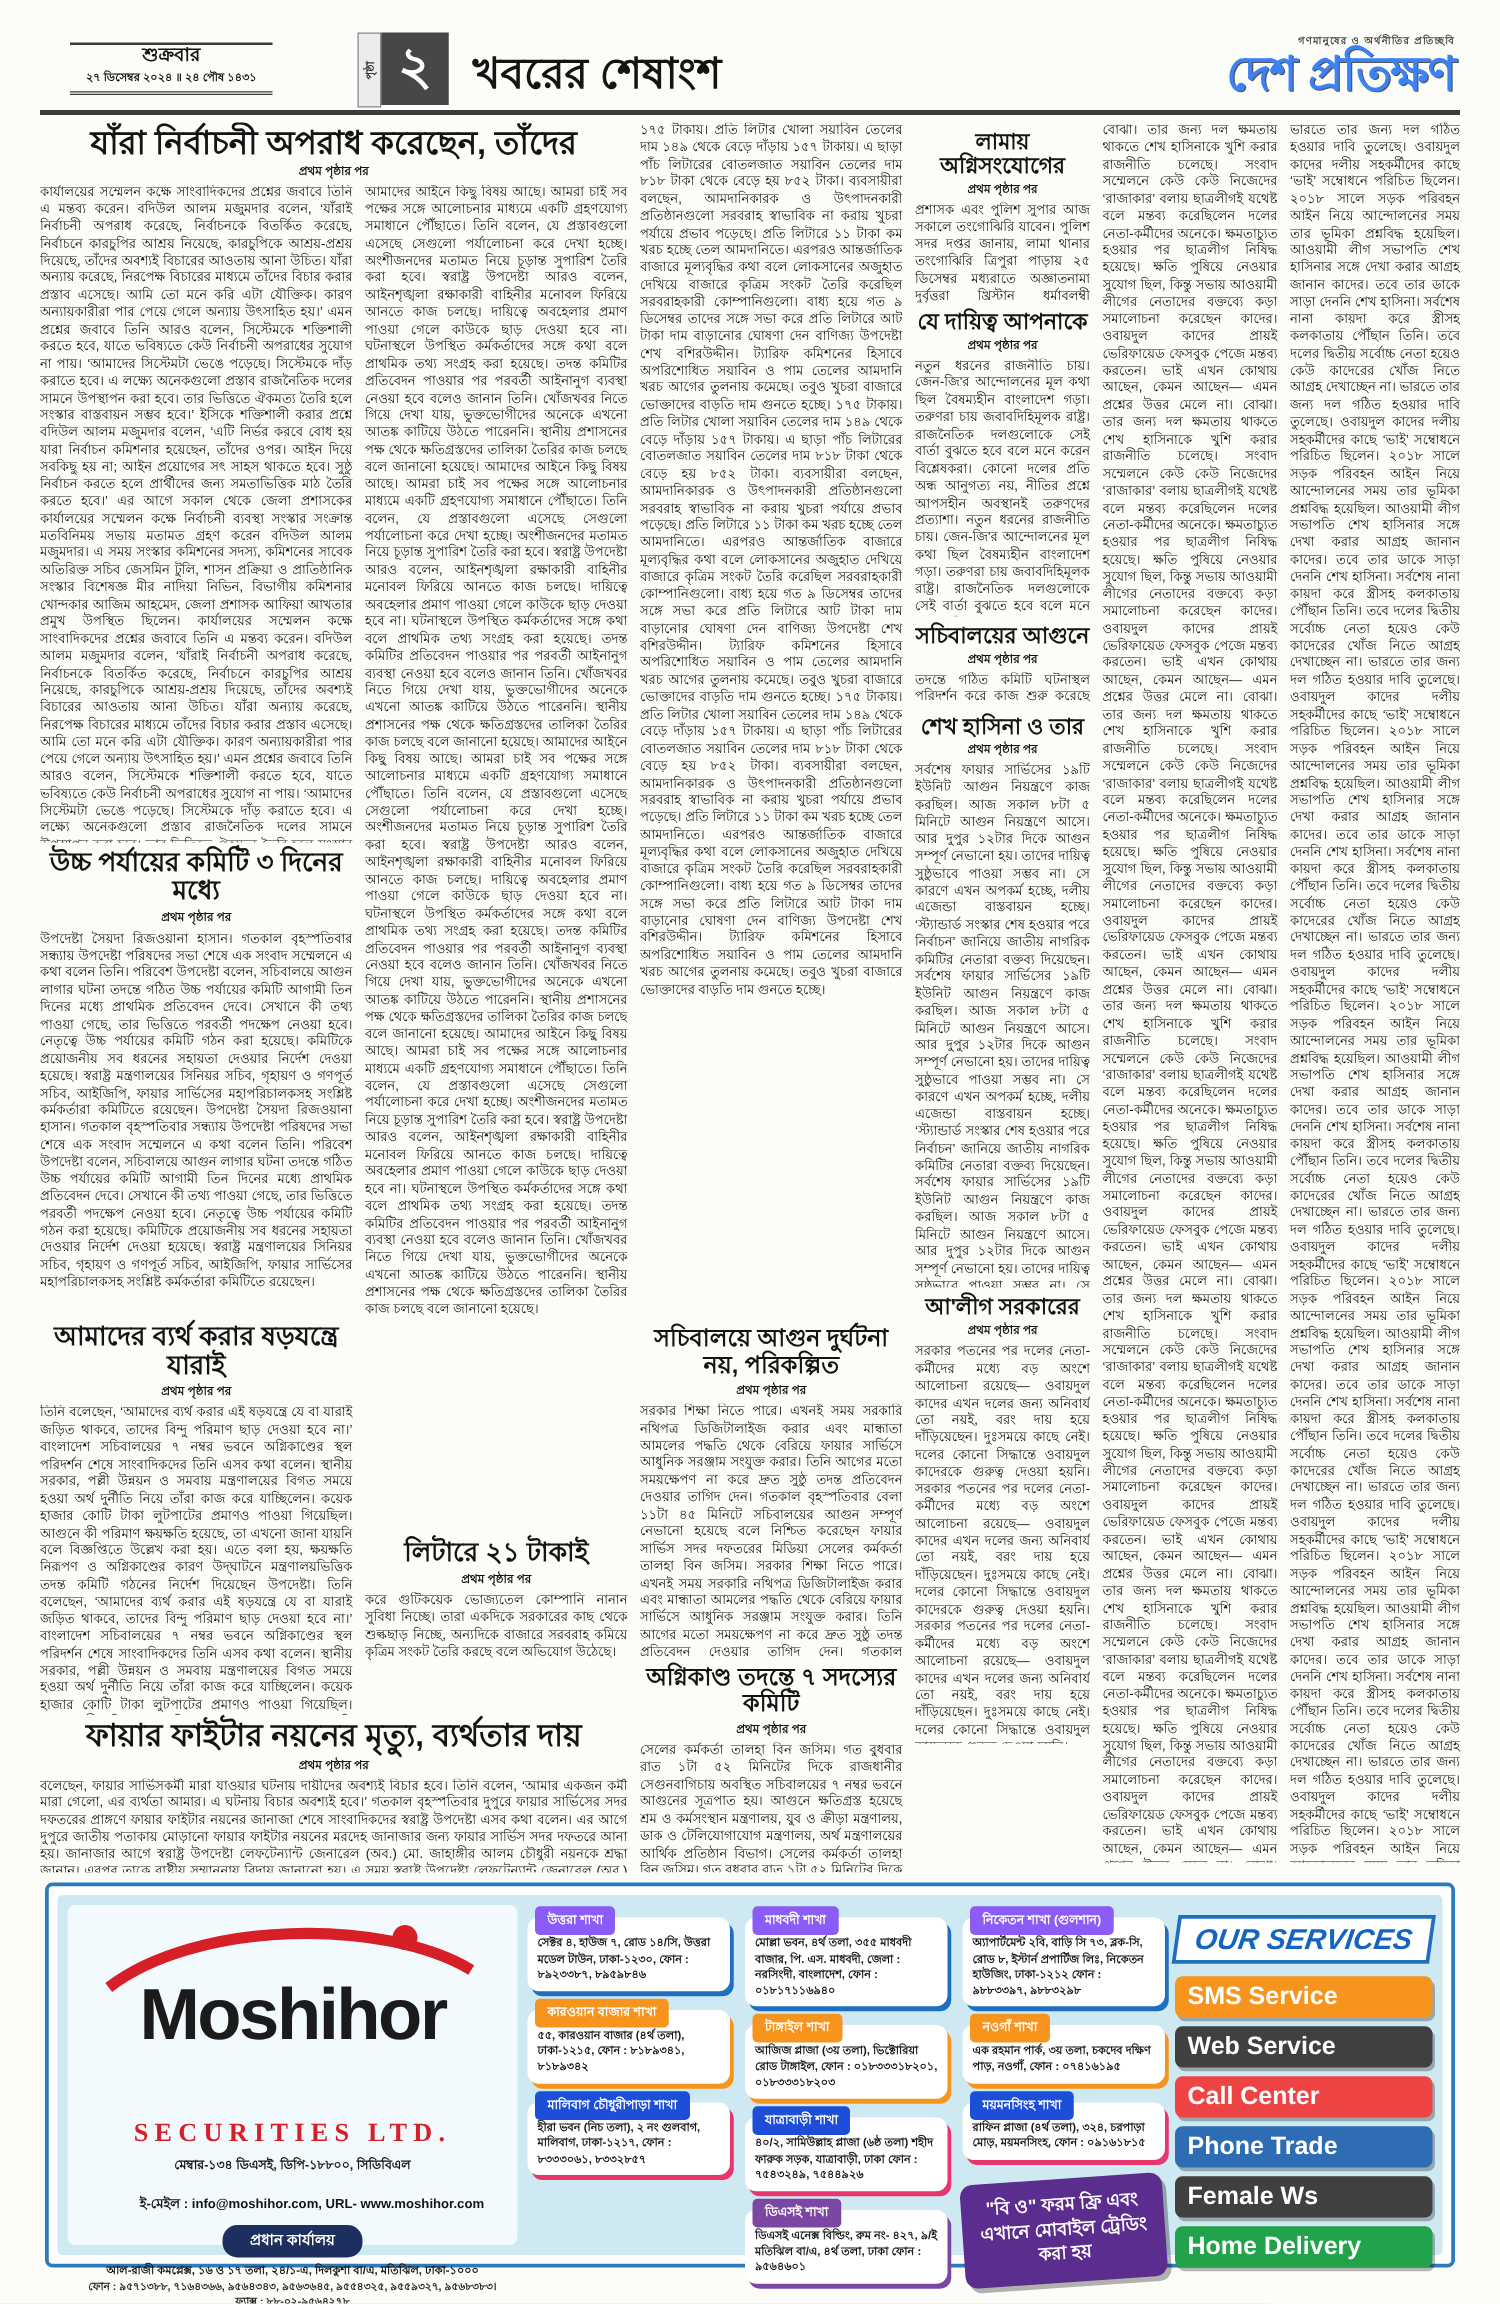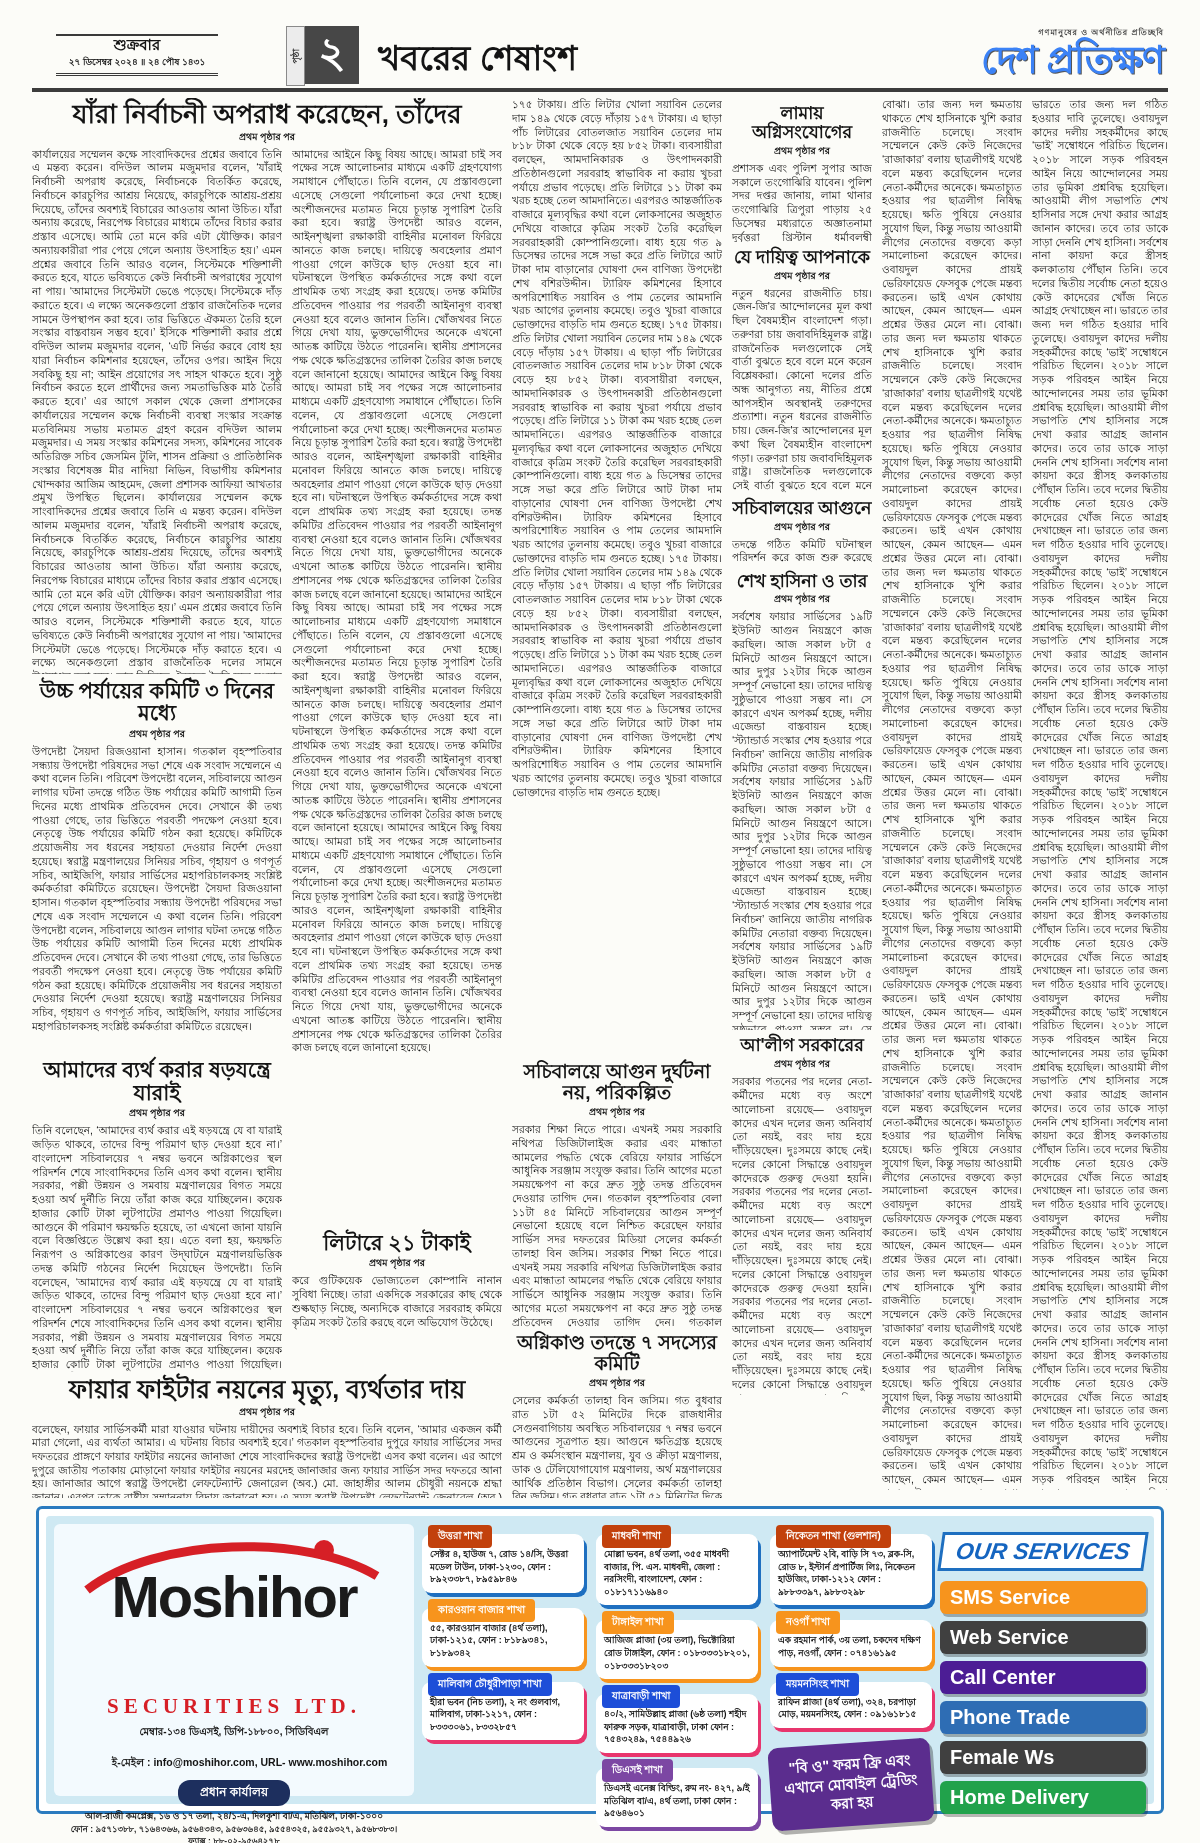--- a/index.html
+++ b/index.html
@@ -43,50 +43,50 @@
   .blk.subhead{font-size:9.5px;font-weight:bold;text-align:center;padding:0 0 3px;}
   .widepara{font-size:10.5px;line-height:1.3;text-align:justify;height:88px;overflow:hidden;}
 
   
   .ad{position:absolute;left:36px;right:36px;top:1506px;height:308px;border:3px solid #2b7bbf;
       border-radius:6px;background:#ffffff;padding:7px;box-sizing:border-box;}
   .ad-inner{background:#cfe9f3;border-radius:4px;height:100%;display:flex;gap:8px;padding:8px;box-sizing:border-box;}
   .ad-left{width:360px;flex:none;text-align:center;background:#f3fafe;border-radius:6px;padding-top:6px;box-sizing:border-box;}
   .logoarea{position:relative;height:120px;}
   .logoarea svg{position:absolute;left:18px;top:-2px;}
-  .logoword{position:absolute;left:0;right:0;top:38px;font-size:58px;font-weight:800;color:#1b1b1b;
+  .logoword{position:absolute;left:0;right:0;top:53px;font-size:58px;font-weight:800;color:#1b1b1b;
             letter-spacing:-2px;line-height:1;}
   .secltd{font-size:21px;font-weight:800;color:#d61f26;letter-spacing:5px;margin-top:44px;
           font-family:"Liberation Serif",serif;}
   .memline{font-size:10px;font-weight:bold;margin-top:5px;}
   .emline{font-size:10.5px;font-weight:bold;margin-top:14px;padding-left:31px;}
   .hopill{display:inline-block;background:#1d2f5e;color:#fff;font-size:12px;font-weight:bold;
           border-radius:12px;padding:3px 22px;margin-top:8px;}
   .hoaddr{font-size:9px;font-weight:bold;margin-top:4px;padding:0 10px;line-height:1.35;}
   .hophone{font-size:8.5px;font-weight:bold;margin-top:2px;padding:0 8px;line-height:1.35;color:#222;}
 
   .ad-branches{flex:1;display:flex;gap:12px;padding-top:10px;}
   .bcol{flex:1;}
   .bcard{position:relative;background:#fff;border-radius:9px;padding:14px 8px 7px;margin-bottom:15px;}
   .btag{position:absolute;top:-9px;left:6px;color:#fff;font-weight:bold;font-size:10px;
         padding:3px 10px;border-radius:4px;white-space:nowrap;}
   .baddr{font-size:9px;font-weight:bold;line-height:1.4;}
-  .bcard.blue{box-shadow:3px 4px 0 #1e6fc0;}   .bcard.blue .btag{background:#c2410c;}
+  .bcard.blue{box-shadow:3px 4px 0 #1e6fc0;}   .bcard.blue .btag{background:#8b5cf6;}
   .bcard.orange{box-shadow:3px 4px 0 #f7941d;} .bcard.orange .btag{background:#f7941d;}
   .bcard.pink{box-shadow:3px 4px 0 #e8356d;}   .bcard.pink .btag{background:#1d4ed8;}
   .bcard.purple{box-shadow:3px 4px 0 #7c47a3;} .bcard.purple .btag{background:#7c47a3;}
   .ribbon{background:#5b2d8e;color:#fff;font-weight:800;text-align:center;padding:12px 6px;
           border-radius:10px;transform:rotate(-4deg);font-size:14.5px;line-height:1.35;
           box-shadow:3px 4px 0 rgba(0,0,0,.3);margin-top:6px;}
   .ad-services{width:206px;flex:none;padding-top:8px;}
   .svc-title{background:#fff;border:3px solid #1e6fc0;color:#1565c0;font-weight:800;font-style:italic;
              font-size:23px;padding:3px 6px;transform:skewX(-8deg);text-align:center;margin-bottom:10px;}
   .svc{color:#fff;font-weight:800;font-size:20px;padding:5px 10px;border-radius:6px;margin-bottom:7px;
        box-shadow:2px 3px 0 rgba(0,0,0,.28);}
-  .svc.orange{background:#f7941d;} .svc.pink{background:#404040;} .svc.purple{background:#4c1d95;}
+  .svc.orange{background:#f7941d;} .svc.pink{background:#404040;} .svc.purple{background:#ef4444;}
   .svc.blue{background:#2e6db4;}   .svc.green{background:#21a24b;}
 </style>
 </head>
 <body>
 
 <div class="page">
 
   <div class="hdr">
     <div class="dateblock">
       <div class="weekday">শুক্রবার</div>

